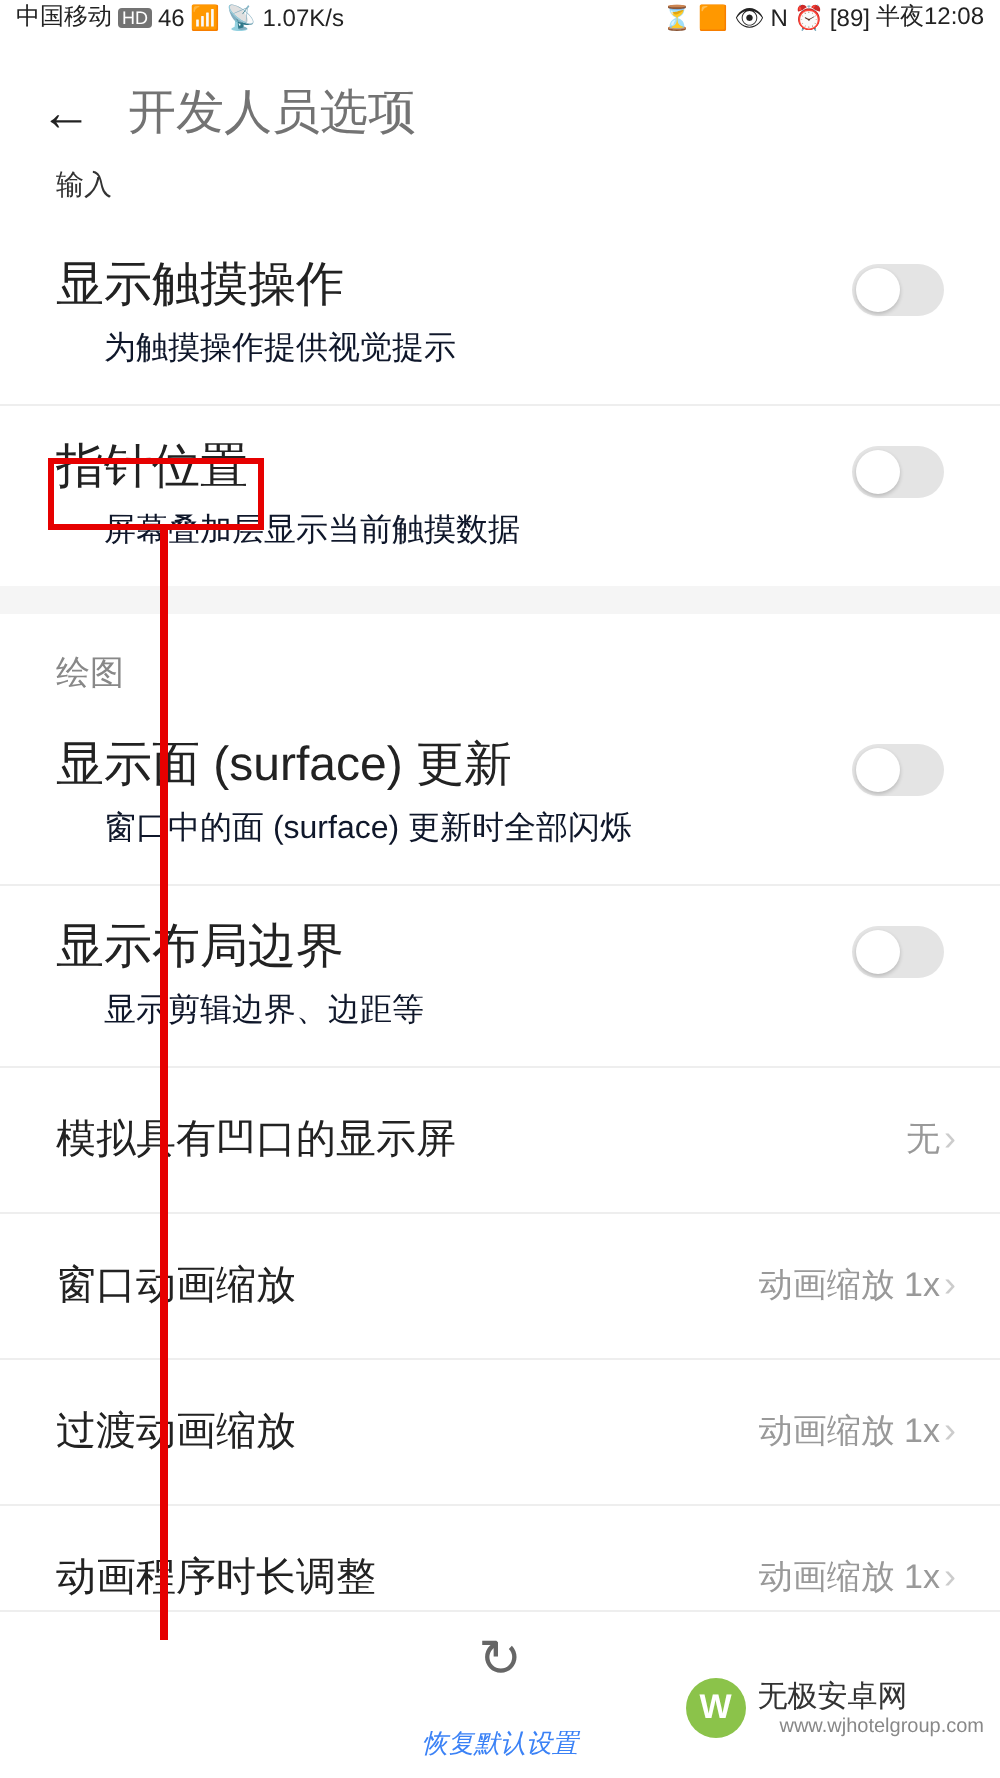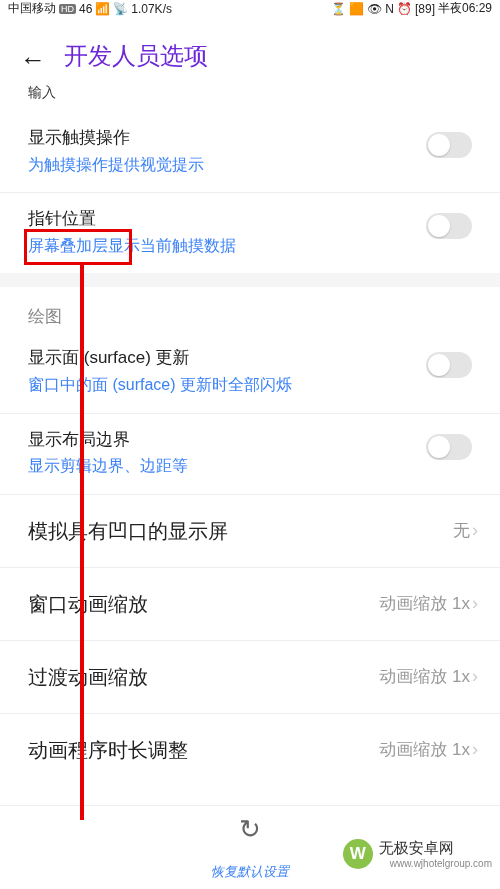--- a/index.html
+++ b/index.html
@@ -26,34 +26,34 @@
       gap: 3px;
     }
     .badge { background:#737373; color:#fff; font-size:9px; padding:0 2px; border-radius:2px; }
     .header {
       display: flex;
       align-items: center;
       padding: 12px 20px 8px;
       gap: 18px;
     }
     .back-arrow { font-size: 26px; color: #222; }
-    .page-title { font-size: 24px; font-weight: 500; color: #6d28d9; }
+    .page-title { font-size: 24px; font-weight: 500; color: #737373; }
     .truncated-label { padding: 4px 28px 10px; font-size: 14px; color: #333; }
     .setting-row {
       padding: 14px 28px 16px;
       display: flex;
       align-items: flex-start;
       justify-content: space-between;
       gap: 12px;
       border-top: 1px solid #eee;
     }
     .setting-row.no-border { border-top: none; }
     .setting-text { flex: 1; }
-    .setting-title { font-size: 17px; color: #222; line-height: 1.4; }
-    .setting-sub { font-size: 16px; color: #3b82f6; margin-top: 4px; line-height: 1.4; }
+    .setting-title { font-size: 24px; color: #222; line-height: 1.4; }
+    .setting-sub { font-size: 16px; color: #0f172a; margin-top: 4px; line-height: 1.4; margin-left: 24px; }
     .toggle {
       width: 46px; height: 26px; background:#e4e4e4; border-radius:13px;
       position:relative; flex-shrink:0; margin-top:6px;
     }
     .toggle::after {
       content:""; position:absolute; width:22px; height:22px; background:#fff;
       border-radius:50%; top:2px; left:2px; box-shadow:0 1px 2px rgba(0,0,0,.2);
     }
     .section-gap { height: 14px; background:#f5f5f5; }
     .section-header { padding: 18px 28px 4px; font-size: 17px; color:#888; }
@@ -108,21 +108,21 @@
     <span>📡</span>
     <span>1.07K/s</span>
   </div>
   <div class="status-right">
     <span>⏳</span>
     <span>🟧</span>
     <span>👁</span>
     <span>N</span>
     <span>⏰</span>
     <span>[<span>89</span>]</span>
-    <span>半夜06:29</span>
+    <span>半夜12:08</span>
   </div>
 </div>
 
 <div class="header">
   <div class="back-arrow">←</div>
   <div class="page-title">开发人员选项</div>
 </div>
 
 <div class="truncated-label">输入</div>
 

